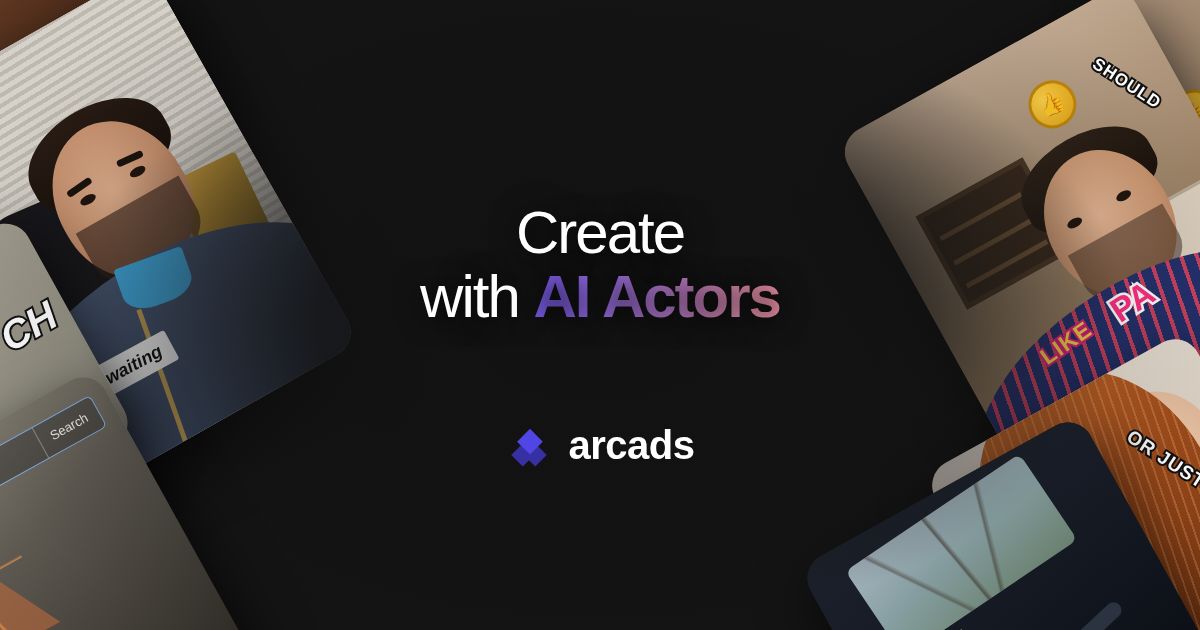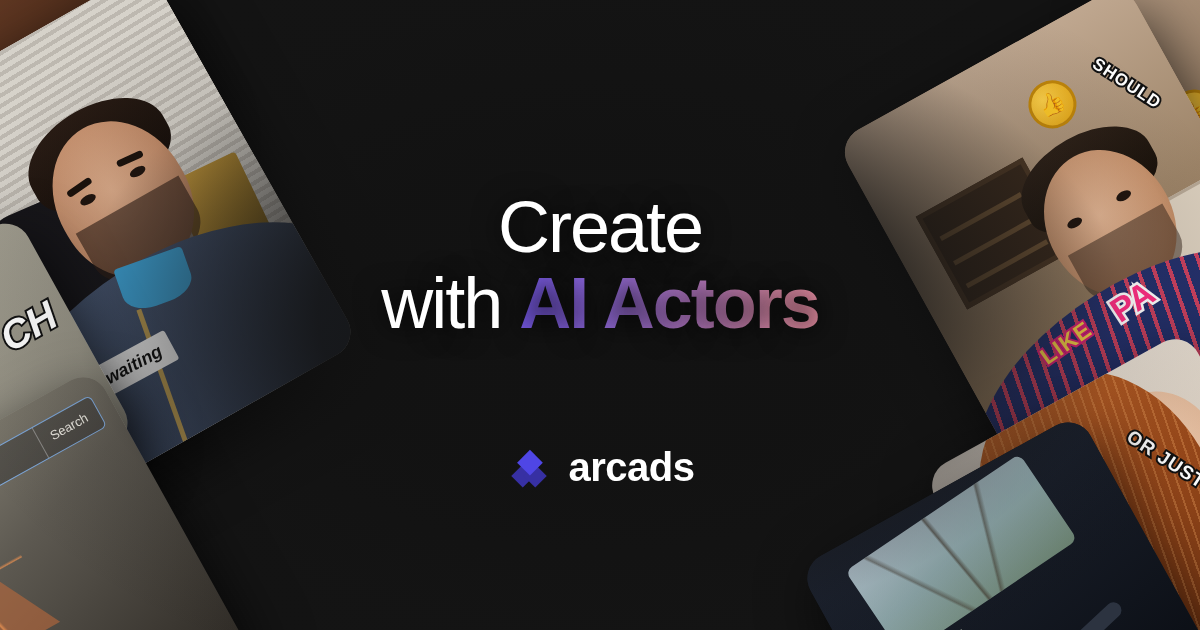--- a/index.html
+++ b/index.html
@@ -376,40 +376,40 @@
     display: flex;
     flex-direction: column;
     align-items: center;
     justify-content: center;
     z-index: 20;
     pointer-events: none;
   }
   #headline {
     text-align: center;
     color: #ffffff;
-    font-size: 72px;
+    font-size: 60px;
     line-height: 1.06;
     letter-spacing: -2px;
     font-weight: 500;
     text-shadow: 0 2px 28px rgba(0,0,0,.9);
     pointer-events: auto;
   }
   #headline .line { display: block; white-space: nowrap; }
   #headline .accent {
     font-weight: 700;
     background-image: linear-gradient(90deg, #7a5cf0 0%, #9a6fdf 32%, #c07fc5 62%, #e28fae 85%, #ef93a8 100%);
     -webkit-background-clip: text;
     background-clip: text;
     -webkit-text-fill-color: transparent;
     color: transparent;
   }
   #brand {
     margin-top: 54px;
     display: flex;
-    align-items: flex-end;
+    align-items: center;
     gap: 17px;
     pointer-events: auto;
   }
   #brand .mark { width: 46px; height: 46px; display: block; }
   #brand .wordmark {
     color: #fff;
     font-size: 40px;
     font-weight: 700;
     letter-spacing: -0.5px;
   }

